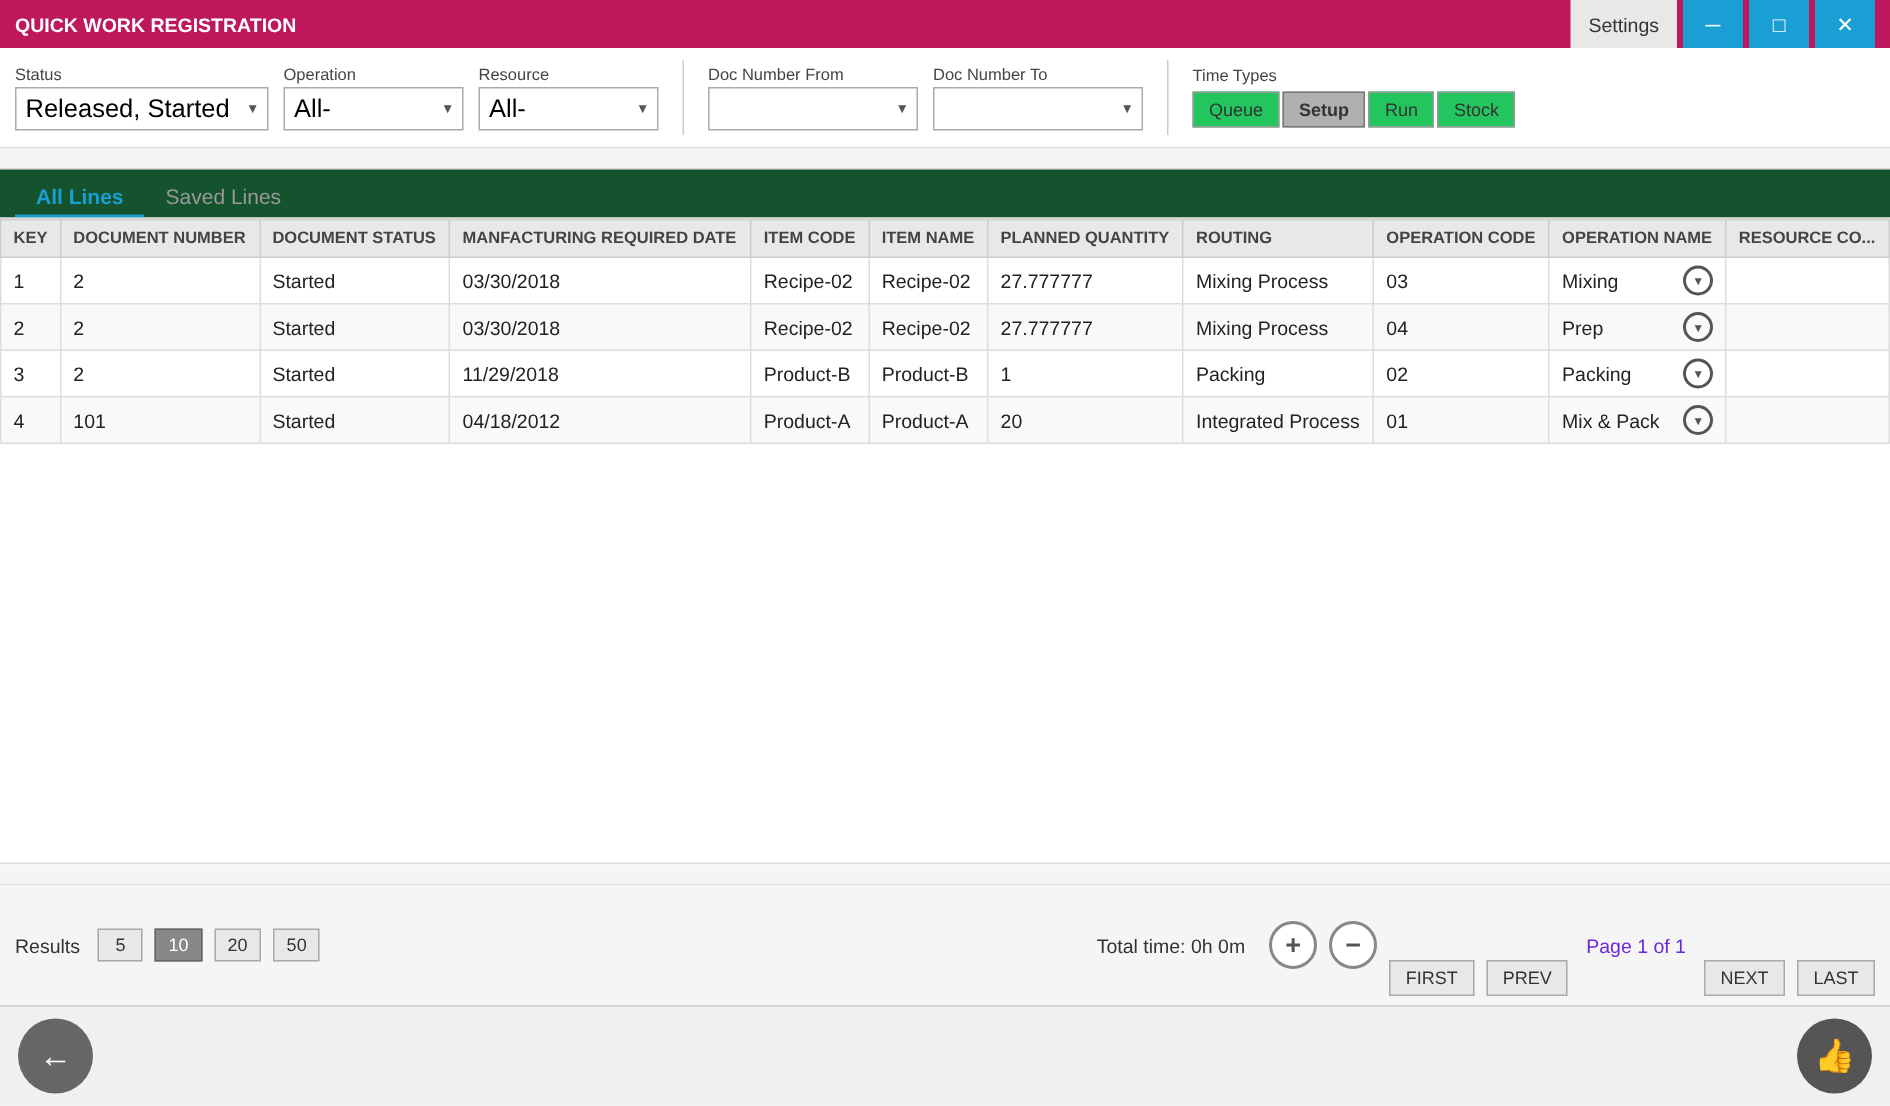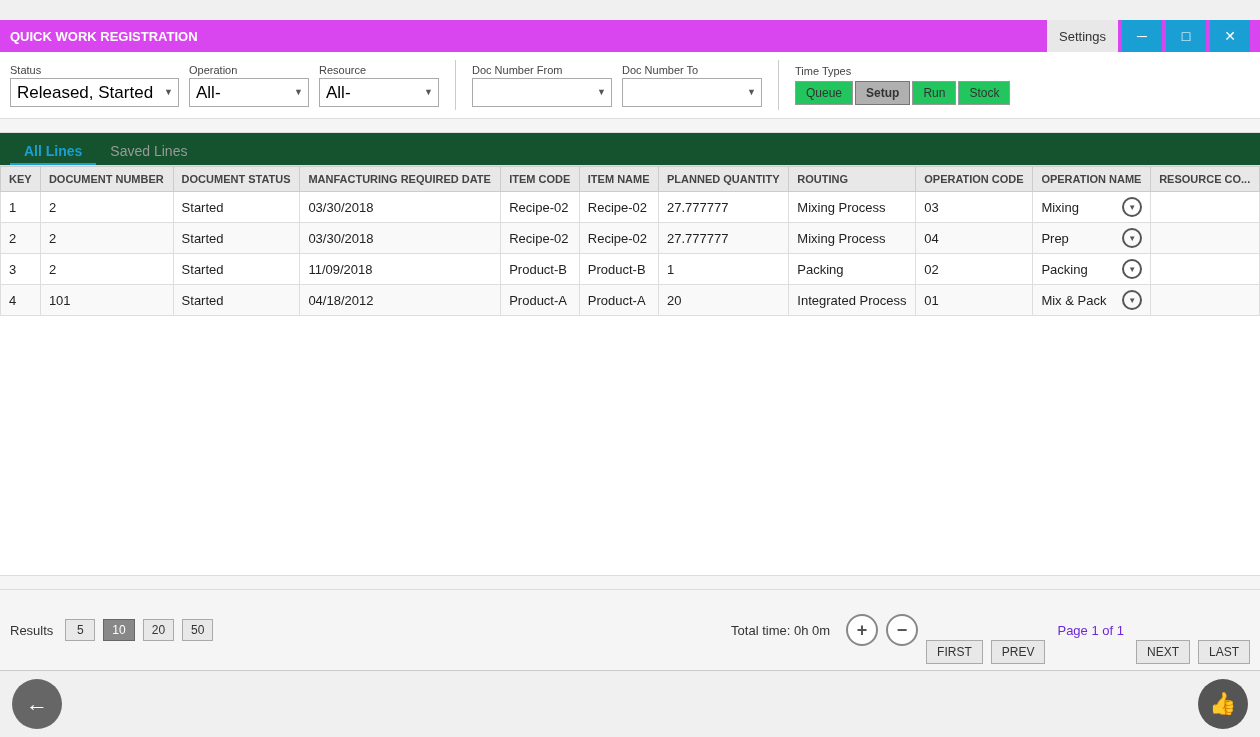--- a/index.html
+++ b/index.html
@@ -1,27 +1,26 @@
 <!DOCTYPE html>
 <html><head>
   <meta charset="utf-8">
   <style>
     * { box-sizing: border-box; margin: 0; padding: 0; }
     body { font-family: 'Segoe UI', Arial, sans-serif; font-size: 13px; background: #f0f0f0; overflow: hidden; }
 
     
     .title-bar {
-      background: #d946ef;
+      background: #be185d;
       color: white;
       padding: 0 10px;
       height: 32px;
       display: flex;
       align-items: center;
       justify-content: space-between;
-      margin-top: 20px;
     }
     .title-bar-title { font-weight: bold; font-size: 13px; }
     .title-bar-btn {
       background: #1a9fd4;
       border: none;
       color: white;
       width: 40px;
       height: 32px;
       cursor: pointer;
       font-size: 14px;
@@ -431,21 +430,21 @@
           <span>Prep</span>
           <div class="dropdown-icon"></div>
         </div>
       </td>
       <td></td>
     </tr>
             <tr>
       <td>3</td>
       <td>2</td>
       <td>Started</td>
-      <td>11/09/2018</td>
+      <td>11/29/2018</td>
       <td>Product-B</td>
       <td>Product-B</td>
       <td>1</td>
       <td>Packing</td>
       <td>02</td>
       <td>
         <div class="dropdown-cell">
           <span>Packing</span>
           <div class="dropdown-icon"></div>
         </div>

